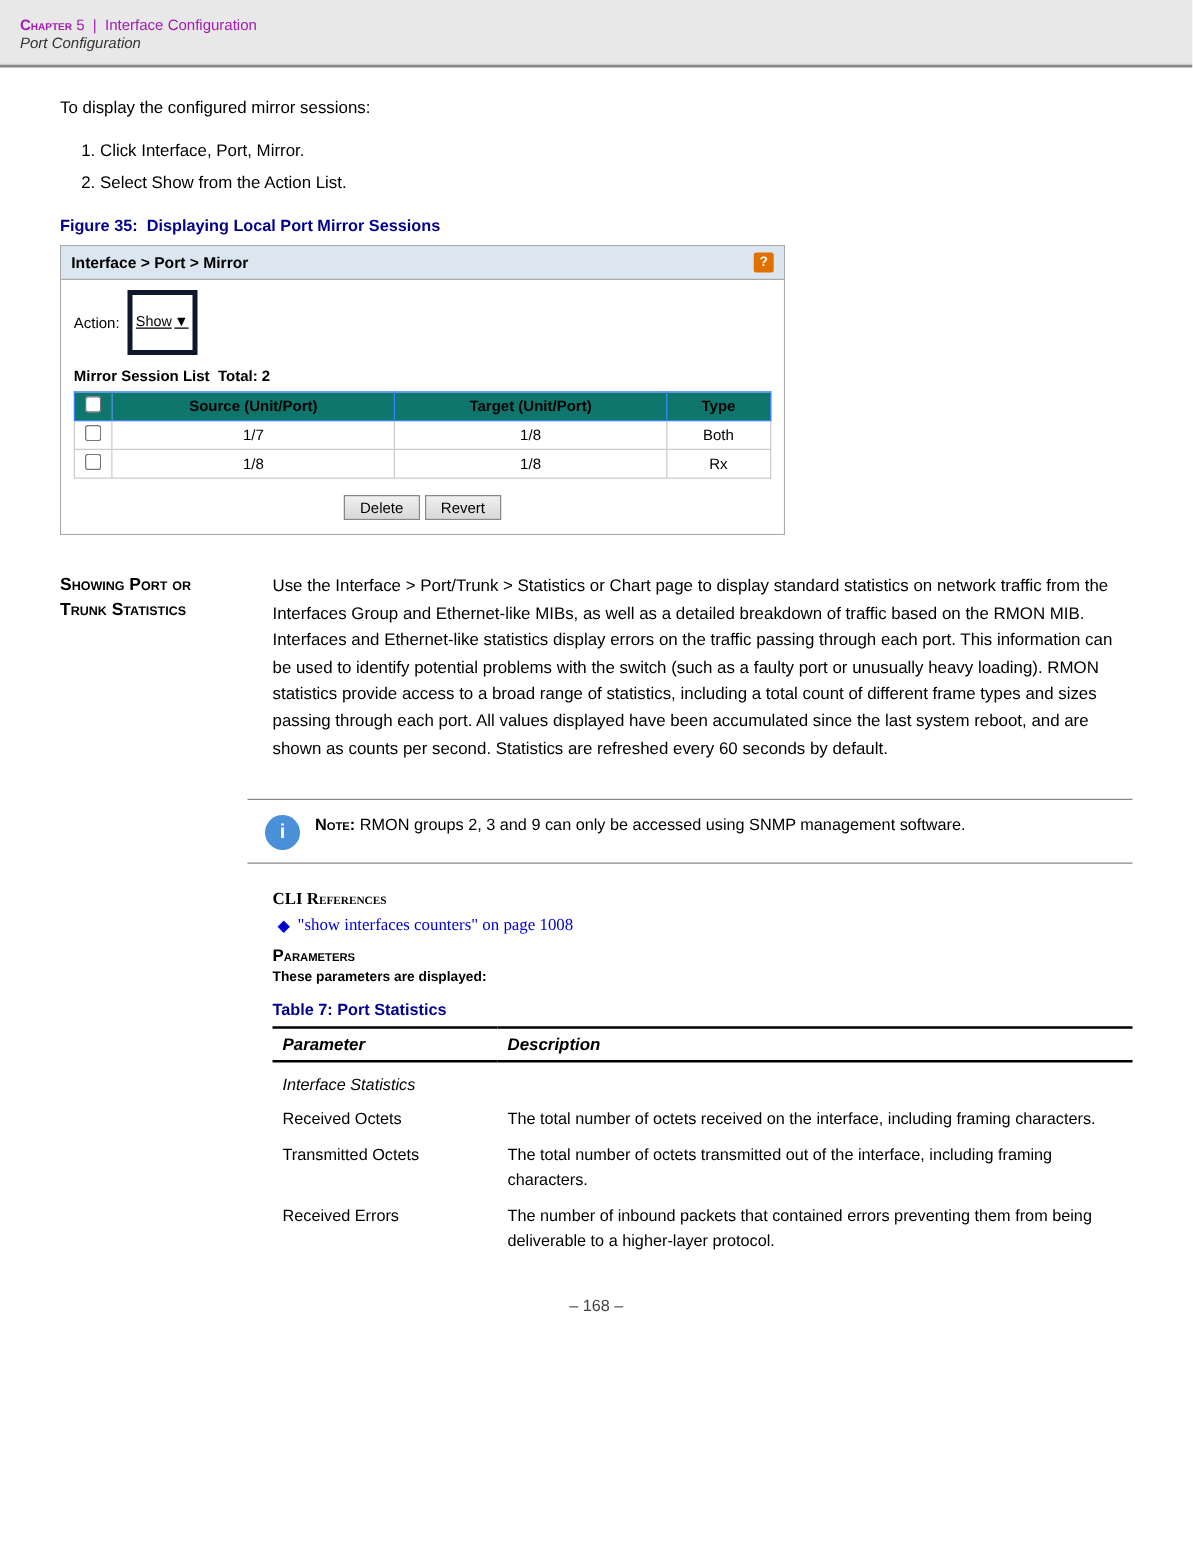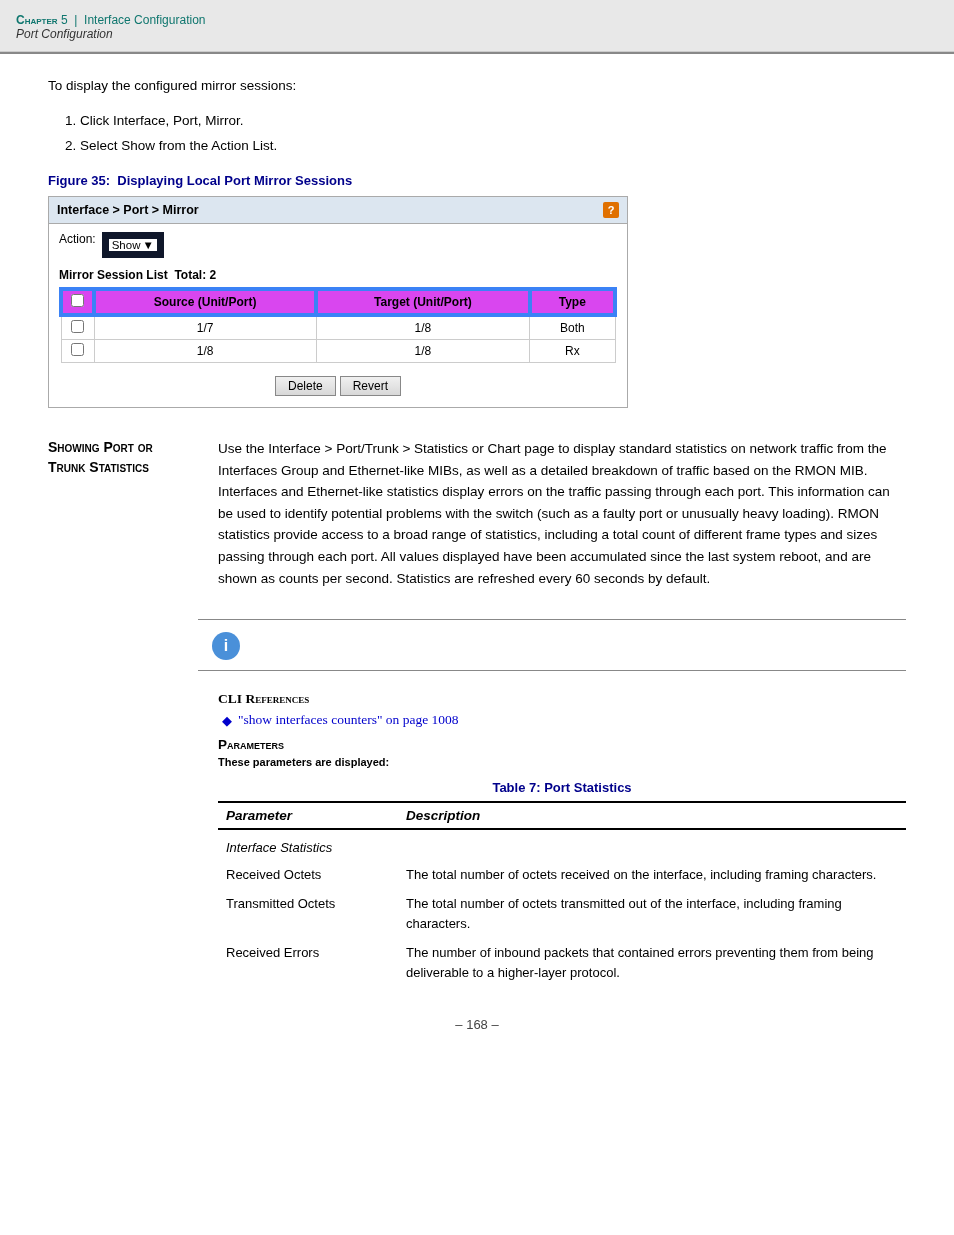--- a/index.html
+++ b/index.html
@@ -18,21 +18,21 @@
       border-bottom: 1px solid #ccc;
       padding: 4px 16px 2px 16px;
       display: flex;
       align-items: flex-start;
       flex-direction: column;
       min-height: 52px;
       justify-content: center;
     }
     .header-chapter {
       font-size: 12px;
-      color: #0f766e;
+      color: #a21caf;
     }
     .header-chapter .chapter-label {
       font-variant: small-caps;
       font-weight: bold;
     }
     .header-subtitle {
       font-size: 12px;
       color: #333;
       font-style: italic;
     }
@@ -97,52 +97,54 @@
       justify-content: center;
       font-size: 11px;
       font-weight: bold;
     }
     .widget-body {
       padding: 8px 10px;
       background: #fff;
     }
     .action-row {
       display: flex;
+      align-items: center;
       gap: 6px;
       margin-bottom: 10px;
       font-size: 12px;
     }
     .action-row label {
       font-size: 12px;
     }
     .action-select {
-      border: 7px solid #0f172a;
+      border: 4px solid #0f172a;
       background: #fff;
-      padding: 0 3px;
+      padding: 16px 3px;
       font-size: 11.5px;
       display: inline-flex;
       align-items: center;
       gap: 2px;
+      text-decoration: underline;
     }
     .section-heading {
       font-size: 12px;
       font-weight: bold;
       margin-bottom: 5px;
     }
 
     
     .mirror-table {
       width: 100%;
       border-collapse: collapse;
       font-size: 12px;
       margin-bottom: 8px;
     }
     .mirror-table th {
-      background: #d946ef;
-      border: 4px solid #3b82f6;
+      background: #0f766e;
+      border: 1px solid #3b82f6;
       padding: 3px 8px;
       text-align: center;
       font-weight: bold;
       font-size: 12px;
     }
     .mirror-table td {
       border: 1px solid #ccc;
       padding: 3px 8px;
       text-align: center;
       background: #fff;
@@ -269,21 +271,20 @@
       margin-bottom: 12px;
       font-weight: bold;
     }
 
     
     .table-caption {
       font-weight: bold;
       font-size: 13px;
       color: #00008b;
       margin-bottom: 6px;
-      text-align: center;
     }
     .stats-table {
       width: 100%;
       border-collapse: collapse;
       font-size: 13px;
     }
     .stats-table thead tr {
       border-bottom: 2px solid #000;
       border-top: 2px solid #000;
     }
@@ -412,20 +413,24 @@
         <span>Trunk Statistics</span>
       </div>
     </div>
     <div class="section-body">
       <p>Use the Interface &gt; Port/Trunk &gt; Statistics or Chart page to display standard statistics on network traffic from the Interfaces Group and Ethernet-like MIBs, as well as a detailed breakdown of traffic based on the RMON MIB. Interfaces and Ethernet-like statistics display errors on the traffic passing through each port. This information can be used to identify potential problems with the switch (such as a faulty port or unusually heavy loading). RMON statistics provide access to a broad range of statistics, including a total count of different frame types and sizes passing through each port. All values displayed have been accumulated since the last system reboot, and are shown as counts per second. Statistics are refreshed every 60 seconds by default.</p>
     </div>
   </div>
 
   <div class="note-box">
     <div class="note-icon">i</div>
+    <div class="note-text">
+      <span class="note-label">Note:</span>
+      <span> </span><span>RMON groups 2, 3 and 9 can only be accessed using SNMP management software.</span>
+    </div>
   </div>
 
   <div class="cli-section">
     <div class="cli-heading">CLI References</div>
     <div class="bullet-item">
       <span class="bullet-diamond">◆</span>
       <a class="cli-link" href="#">"show interfaces counters" on page 1008</a>
     </div>
   </div>
 

